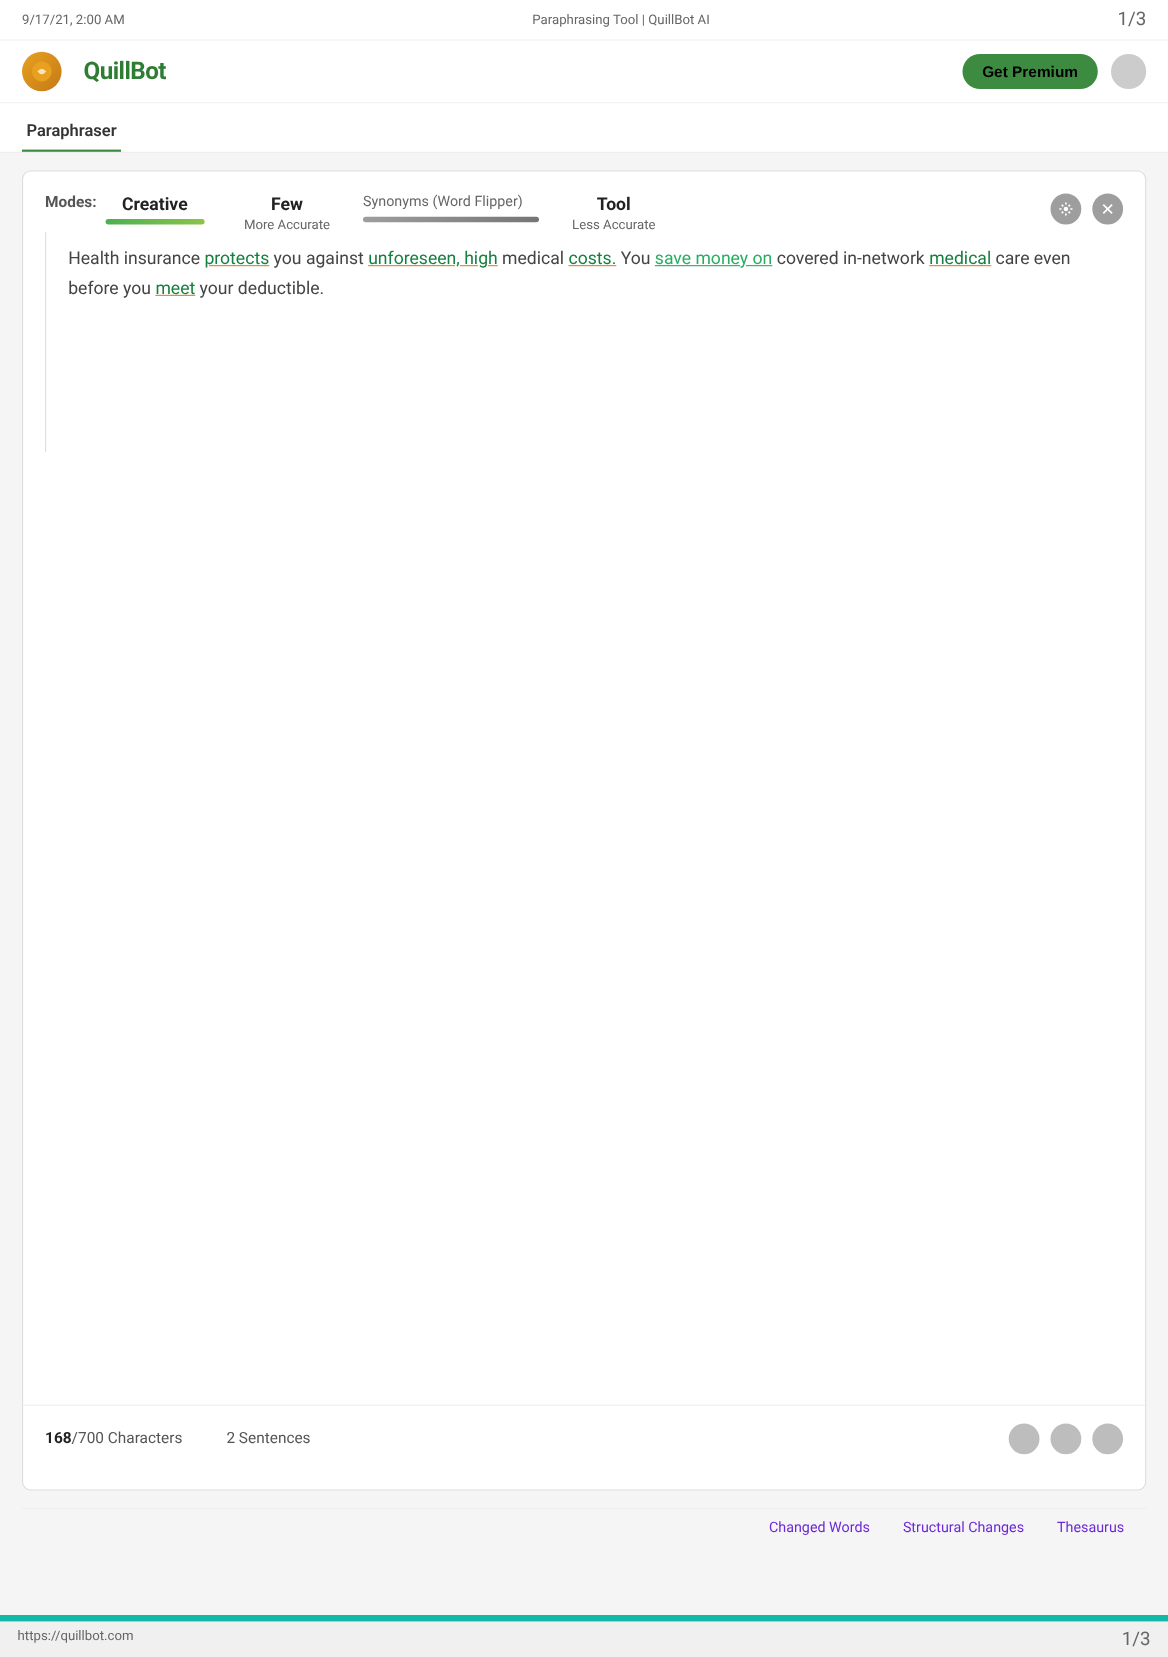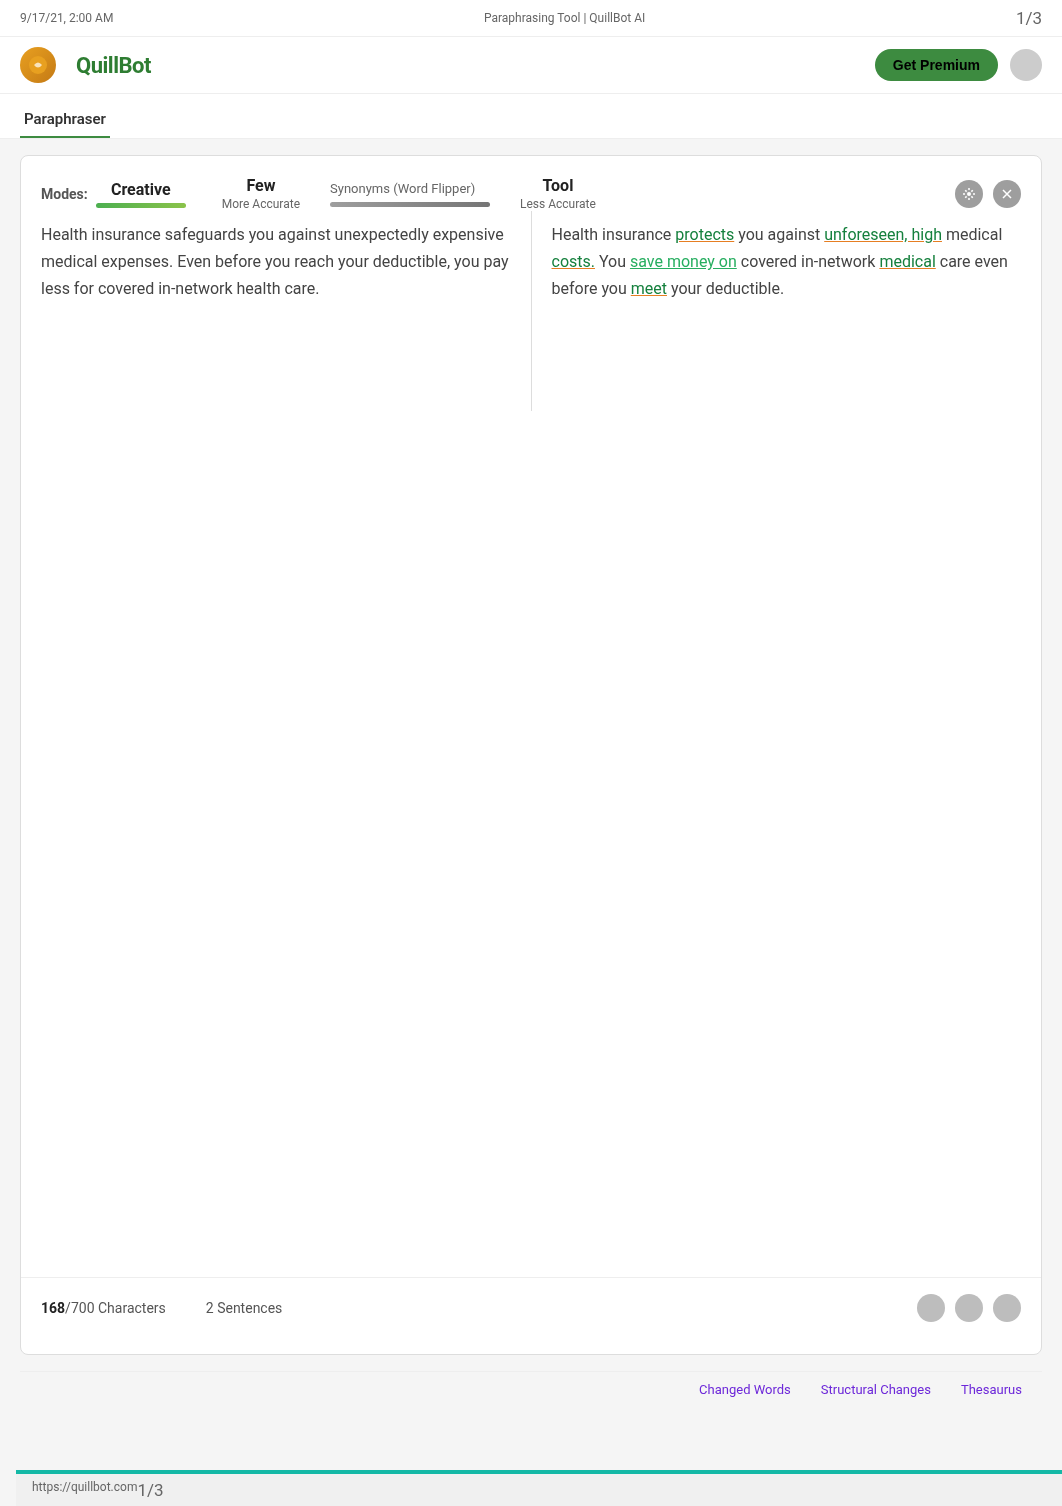--- a/index.html
+++ b/index.html
@@ -291,37 +291,37 @@
 
     .footer-tab {
       font-size: 13px;
       color: #6d28d9;
       cursor: pointer;
     }
 
     .browser-footer {
       position: fixed;
       bottom: 0;
-      left: 16px;
+      left: 0;
       right: 0;
       background: #f0f0f0;
       padding: 6px 16px;
       display: flex;
-      justify-content: flex-start;
-      border-top: 4px solid #14b8a6;
+      justify-content: space-between;
+      border-top: 6px solid #14b8a6;
     }
 
     .browser-url {
       font-size: 12px;
       color: #666;
     }
 
     .modes-row {
       display: flex;
-      align-items: center;
+      align-items: flex-start;
       width: 100%;
     }
 
     .slider-bar {
       width: 90px;
       height: 5px;
       border-radius: 3px;
       background: #ccc;
       margin-top: 4px;
     }
@@ -415,23 +415,20 @@
       <div class="icon-circle">
         <svg width="12" height="12" viewBox="0 0 12 12" fill="none">
           <path d="M2 2l8 8M10 2l-8 8" stroke="white" stroke-width="1.5"></path>
         </svg>
       </div>
     </div>
   </div>
 
   <div class="content-area">
 
-    <div class="input-panel">
-      <p class="input-text">Health insurance safeguards you against unexpectedly expensive medical expenses. Even before you reach your deductible, you pay less for covered in-network health care.</p>
-    </div>
 
     <div class="divider-vertical"></div>
 
     <div class="output-panel">
       <p class="output-text">
         <span>Health insurance </span><span class="highlight-orange">protects</span><span> you against </span><span class="highlight-orange">unforeseen, high</span><span> medical </span><span class="highlight-orange">costs.</span><span> You </span><span class="highlight-green">save money on</span><span> covered in-network </span><span class="highlight-orange">medical</span><span> care even before you </span><span class="highlight-orange">meet</span><span> your deductible.</span>
       </p>
     </div>
 
   </div>

